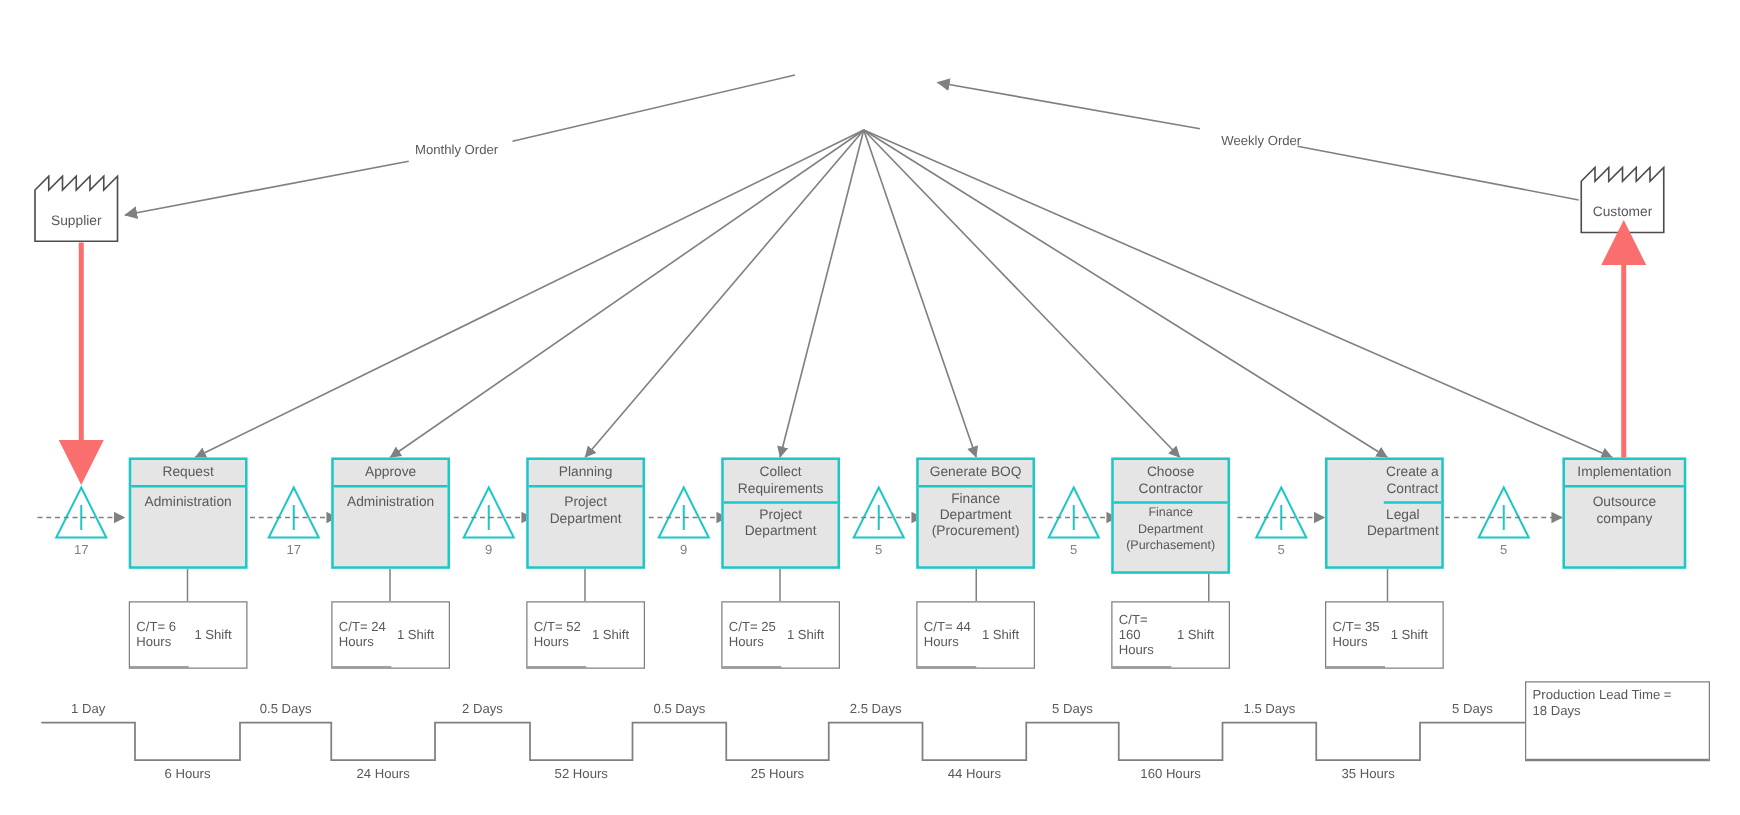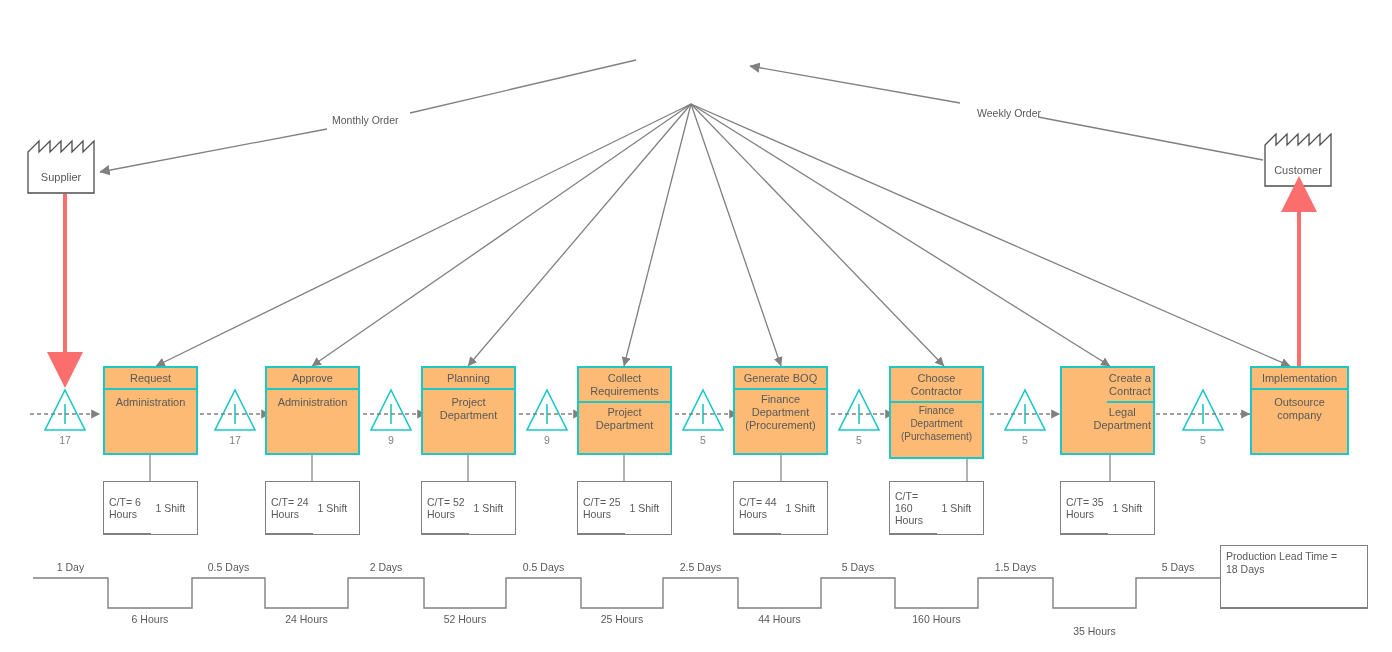--- a/index.html
+++ b/index.html
@@ -49,21 +49,21 @@
   .factory-label {
     position: absolute;
     width: 100%;
     text-align: center;
     font-size: 11px;
     color: #595959;
   }
   
   .proc {
     border: 2px solid #1CC7C7;
-    background: #fdba74;
+    background: #e5e5e5;
     box-sizing: border-box;
     display: flex;
     flex-direction: column;
   }
   .proc-head {
     border-bottom: 2px solid #1CC7C7;
     font-size: 11px;
     line-height: 13px;
     text-align: center;
     padding: 4px 2px 3px 2px;
@@ -342,21 +342,21 @@
   <div class="tl-lbl" style="left:821px; top:561px; width:74px;">5 Days</div>
   <div class="tl-lbl" style="left:978px; top:561px; width:75px;">1.5 Days</div>
   <div class="tl-lbl" style="left:1136px; top:561px; width:84px;">5 Days</div>
 
   <div class="tl-lbl" style="left:108px; top:613px; width:84px;">6 Hours</div>
   <div class="tl-lbl" style="left:265px; top:613px; width:83px;">24 Hours</div>
   <div class="tl-lbl" style="left:424px; top:613px; width:82px;">52 Hours</div>
   <div class="tl-lbl" style="left:581px; top:613px; width:82px;">25 Hours</div>
   <div class="tl-lbl" style="left:738px; top:613px; width:83px;">44 Hours</div>
   <div class="tl-lbl" style="left:895px; top:613px; width:83px;">160 Hours</div>
-  <div class="tl-lbl" style="left:1053px; top:613px; width:83px;margin-top:12px;">35 Hours</div>
+  <div class="tl-lbl" style="left:1053px; top:613px; width:83px;">35 Hours</div>
 
   <div class="node summary" style="left:1220px; top:545px; width:148px; height:64px;">
     <div class="summary-row top">
       <span>Production Lead Time =</span><br>
       <span>18 Days</span>
     </div>
   </div>
 
 </div>
 

